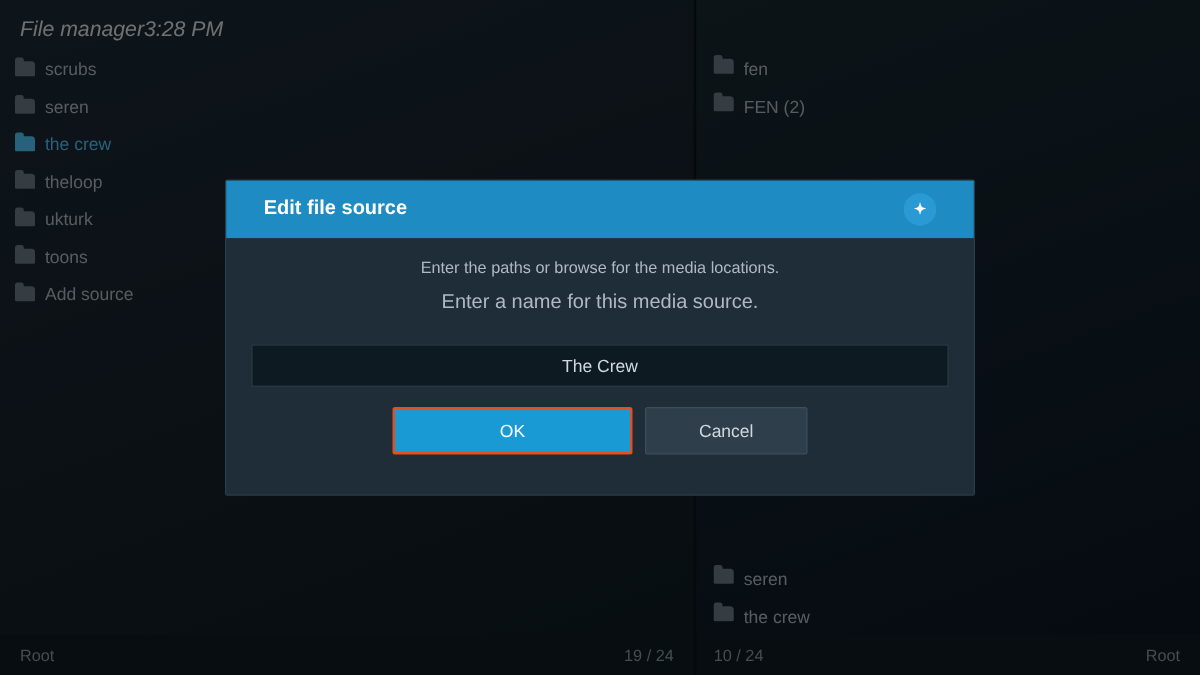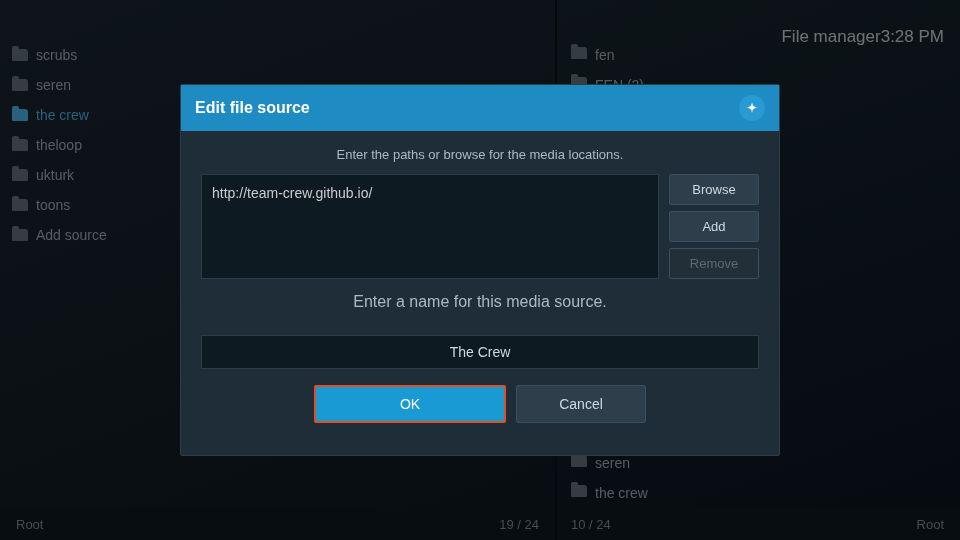--- a/index.html
+++ b/index.html
@@ -25,27 +25,28 @@
     .bg-right {
       position: absolute;
       right: 0; top: 0;
       width: 405px; height: 540px;
       background: linear-gradient(160deg, #1a2830 0%, #111e28 60%, #0a1520 100%);
     }
 
     
     .header {
       position: absolute;
-      top: 17px; left: 0; right: 0;
+      top: 4px; left: 0; right: 0;
       height: 40px;
       display: flex;
       align-items: center;
-      justify-content: flex-end;
+      justify-content: flex-start;
       padding: 0 16px;
       z-index: 10;
+      font-style: italic;
     }
 
     .header-title {
       color: #e0e0e0;
       font-size: 17px;
       font-weight: normal;
     }
 
     .header-time {
       color: #e0e0e0;
@@ -172,21 +173,21 @@
       transform: translate(-50%, -50%);
       width: 600px;
       background: #1e2d38;
       border: 1px solid #2a3d4a;
       z-index: 30;
       border-radius: 2px;
     }
 
     .modal-header {
       background: #1e8bc3;
-      padding: 10px 14px;
+      padding: 10px 30px;
       display: flex;
       align-items: center;
       justify-content: space-between;
     }
 
     .modal-title {
       color: #fff;
       font-size: 16px;
       font-weight: bold;
     }
@@ -382,30 +383,20 @@
 
 <div class="modal-overlay"></div>
 
 <div class="modal">
   <div class="modal-header">
     <span class="modal-title">Edit file source</span>
     <div class="modal-kodi-icon">✦</div>
   </div>
   <div class="modal-body">
     <p class="modal-description">Enter the paths or browse for the media locations.</p>
-    <div class="path-section">
-      <div class="path-input-area">
-        <span>http://team-crew.github.io/</span>
-      </div>
-      <div class="path-buttons">
-        <button class="path-btn">Browse</button>
-        <button class="path-btn">Add</button>
-        <button class="path-btn disabled">Remove</button>
-      </div>
-    </div>
     <p class="name-description">Enter a name for this media source.</p>
     <div class="name-input">
       <span>The Crew</span>
     </div>
     <div class="modal-footer">
       <button class="btn-ok">OK</button>
       <button class="btn-cancel">Cancel</button>
     </div>
   </div>
 </div>

